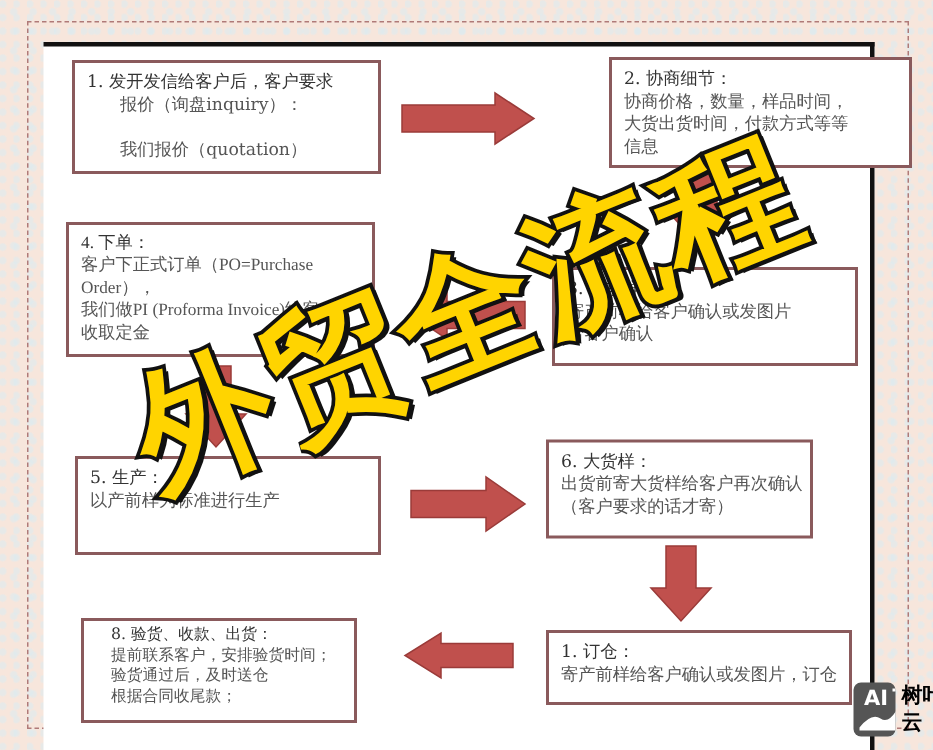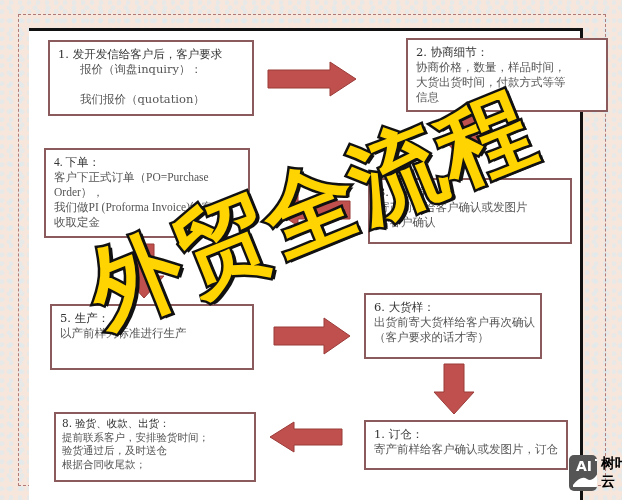--- a/index.html
+++ b/index.html
@@ -88,21 +88,21 @@
   <div class="title line">5. 生产：</div>
   <div class="line">以产前样为标准进行生产</div>
 </div>
 
 <div class="box" style="left:364px;top:293px;width:178px;height:66px;">
   <div class="title line">6. 大货样：</div>
   <div class="line">出货前寄大货样给客户再次确认</div>
   <div class="line">（客户要求的话才寄）</div>
 </div>
 
-<div class="box" style="left:54px;top:412px;width:202px;height:70px;font-size:10.5px;line-height:13.5px;padding:3px 6px;">
+<div class="box" style="left:54px;top:412px;width:184px;height:70px;font-size:10.5px;line-height:13.5px;padding:3px 18px;">
   <div class="title line">8. 验货、收款、出货：</div>
   <div class="line">提前联系客户，安排验货时间；</div>
   <div class="line">验货通过后，及时送仓</div>
   <div class="line">根据合同收尾款；</div>
 </div>
 
 <div class="box" style="left:364px;top:420px;width:204px;height:50px;">
   <div class="title line">1. 订仓：</div>
   <div class="line">寄产前样给客户确认或发图片，订仓</div>
 </div>

